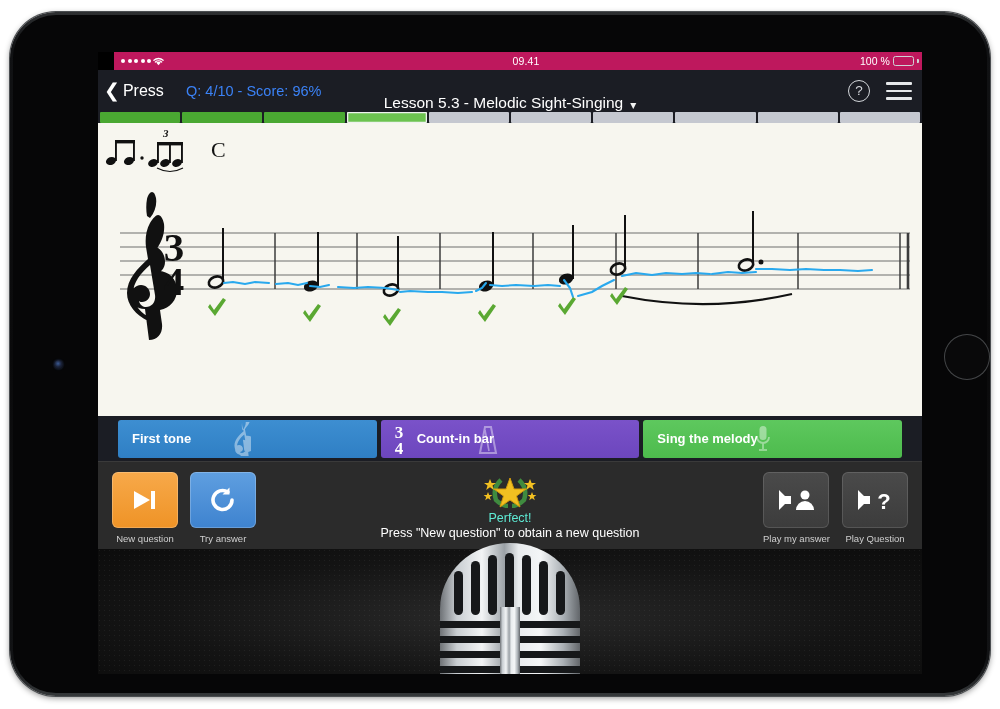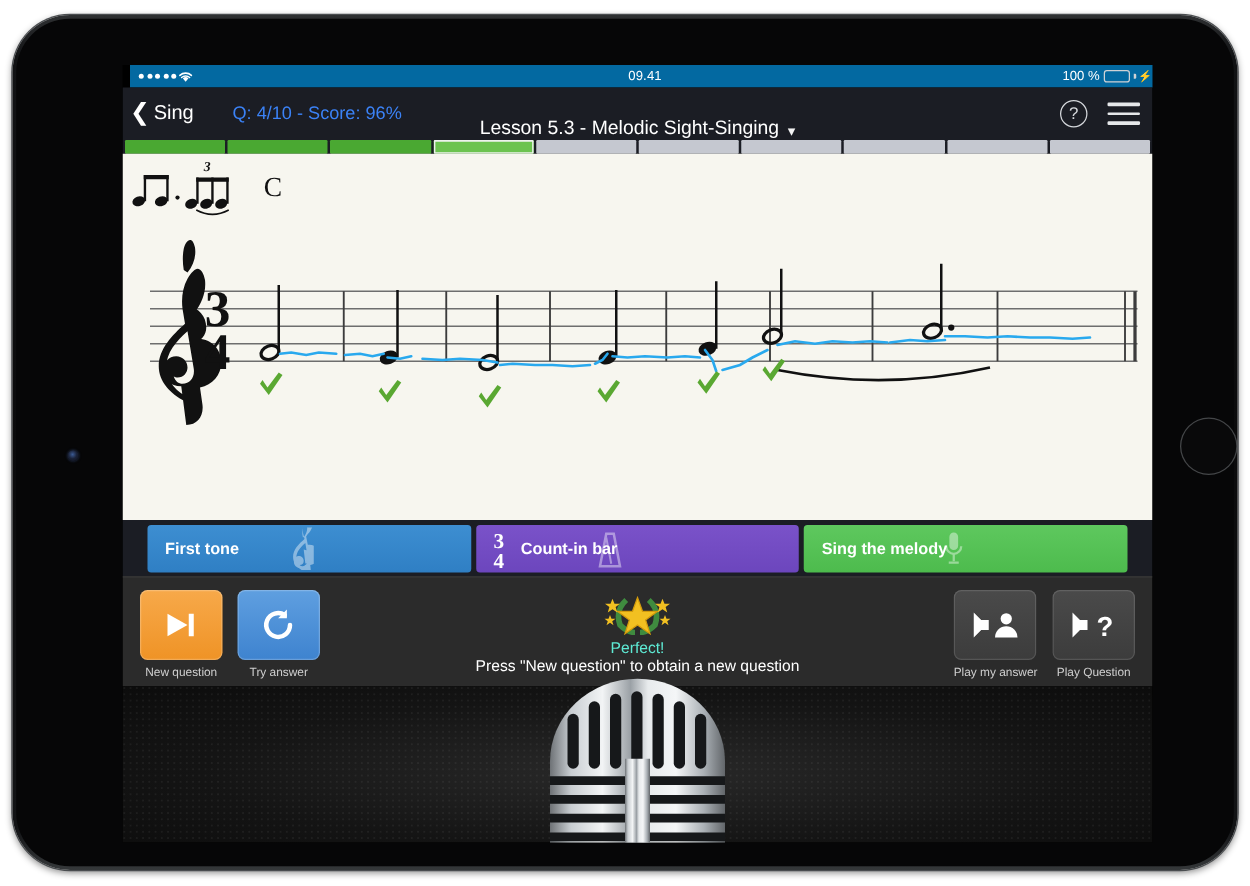--- a/index.html
+++ b/index.html
@@ -36,22 +36,22 @@
   }
 
   
   #screen {
     position:absolute; left:88px; top:40px; width:824px; height:622px;
     background:#000; overflow:hidden;
   }
 
   
   #status-bar {
-    position:absolute; left:6px; top:0; width:100%; height:18px;
-    background:#0369a1; color:#fff;
+    position:absolute; left:16px; top:0; width:100%; height:18px;
+    background:#be185d; color:#fff;
     font-size:10.5px; line-height:18px;
   }
   #signal-dots { position:absolute; left:7px; top:0; height:18px; display:flex; align-items:center; gap:2.5px; }
   .dot { width:4px; height:4px; border-radius:50%; background:#fff; }
   #wifi-icon { position:absolute; left:38px; top:4px; }
   #status-time {
     position:absolute; left:0; top:0; width:100%; text-align:center;
     font-size:10.5px; letter-spacing:.1px;
   }
   #battery-wrap { position:absolute; right:6px; top:0; height:18px; display:flex; align-items:center; gap:3px; }
@@ -187,21 +187,21 @@
         <span id="battery-pct">100 %</span>
         <span id="battery-shell"><span id="battery-fill"></span></span>
         <span id="battery-nub"></span>
         <span id="bolt-icon">⚡</span>
       </div>
     </div>
 
     <div id="nav-bar">
       <div id="back-home">
         <span id="chevron-left-icon">❮</span>
-        <span id="home-label">Sing</span>
+        <span id="home-label">Press</span>
       </div>
       <div id="score-label">Q: 4/10 - Score: 96%</div>
       <div id="lesson-title-wrap">
         <span id="lesson-title">Lesson 5.3 - Melodic Sight-Singing</span>
         <span id="chevron-down-icon">▾</span>
       </div>
       <div id="help-icon">?</div>
       <div id="menu-icon">
         <span></span>
           <span></span>

